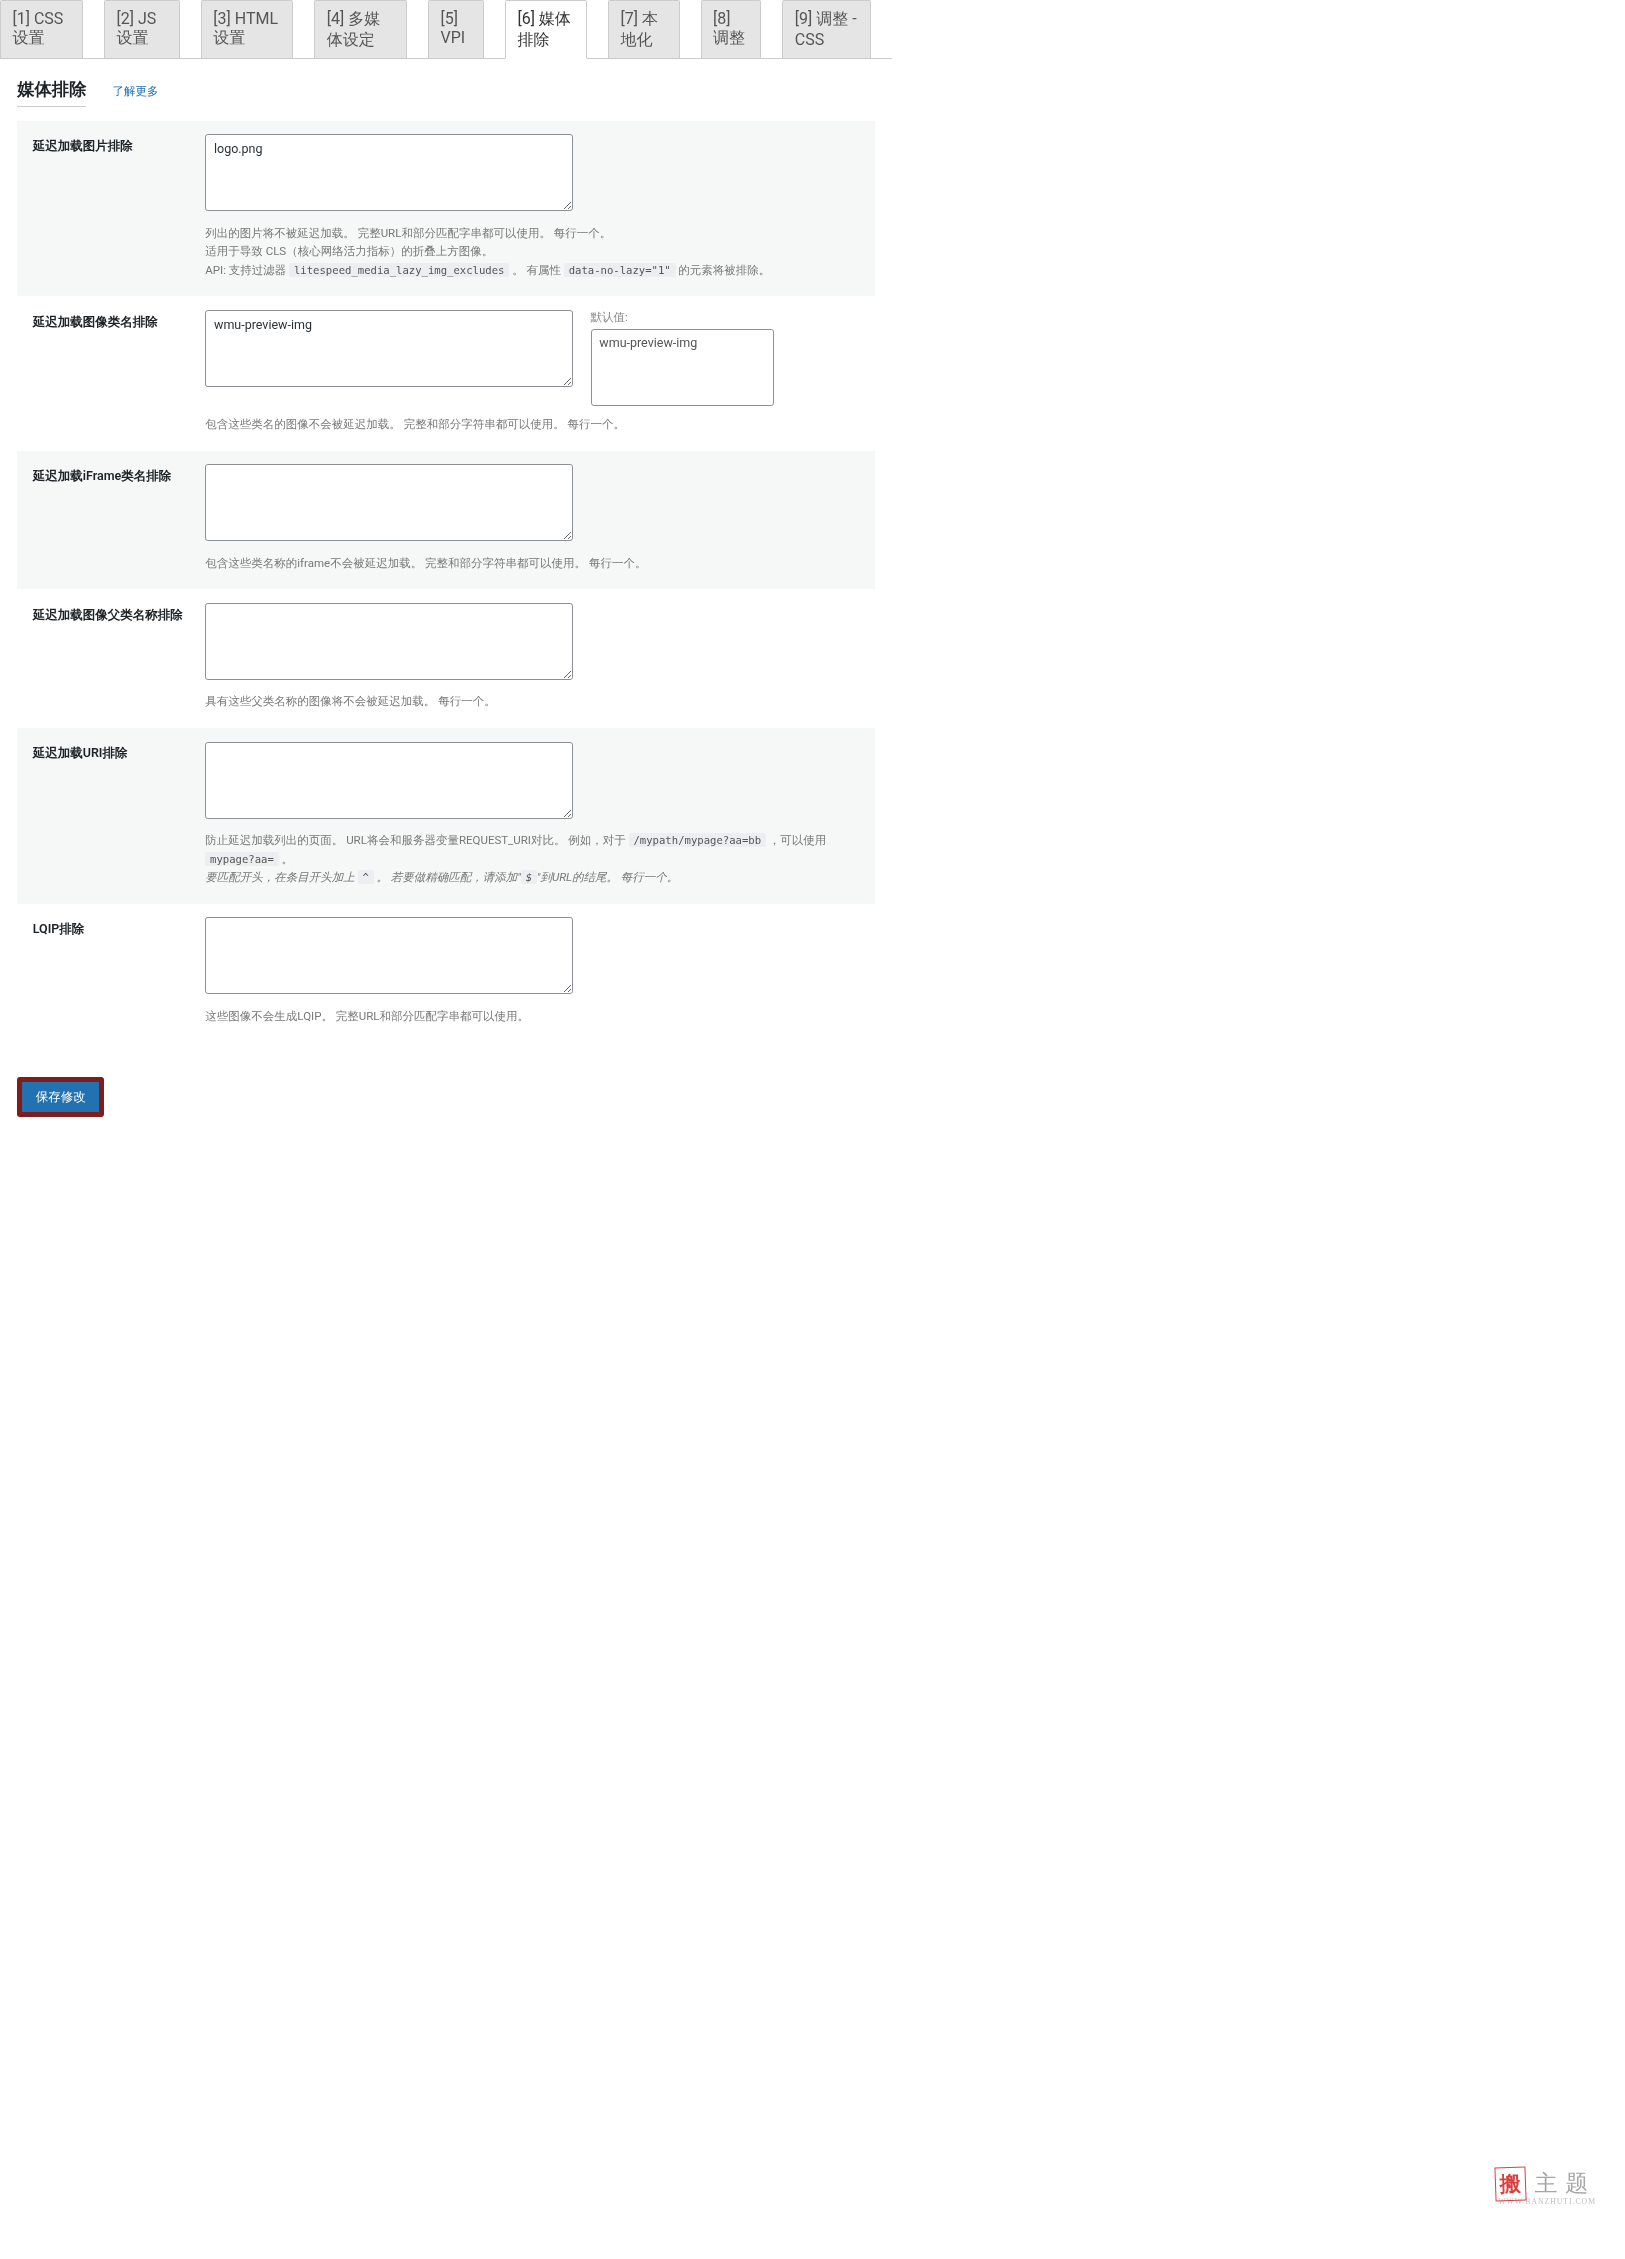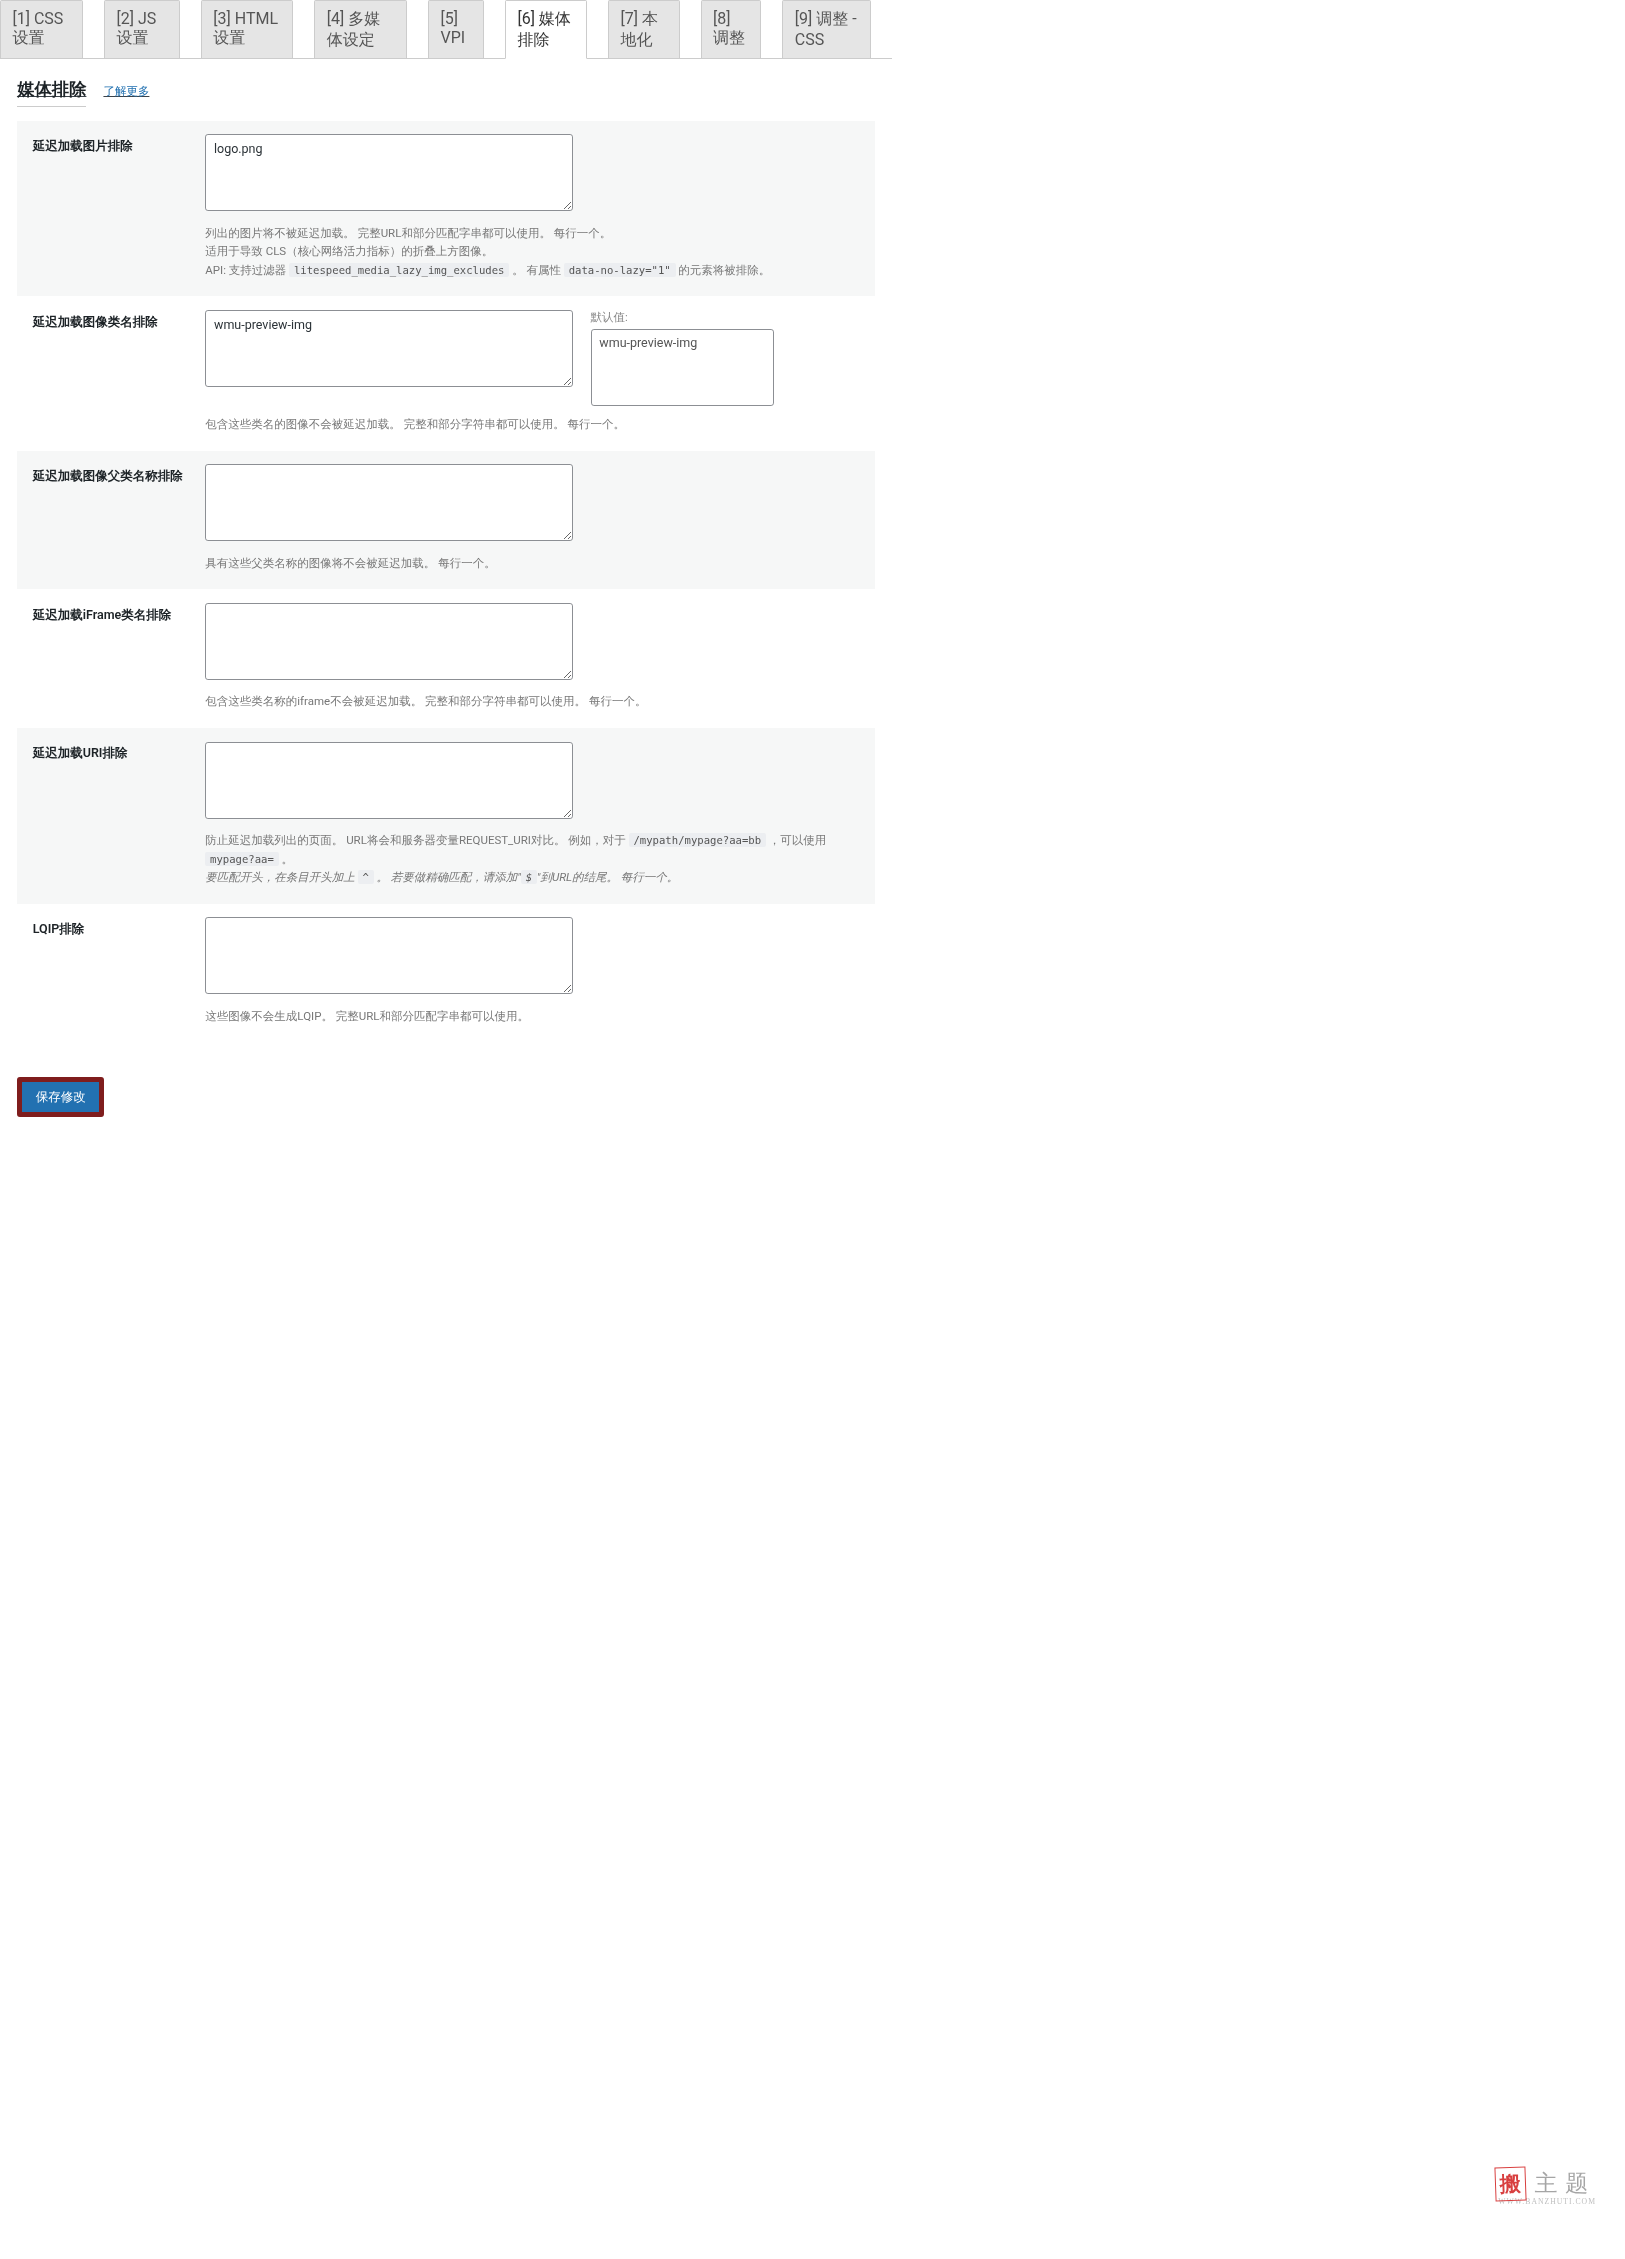--- a/index.html
+++ b/index.html
@@ -1,21 +1,21 @@
 <!DOCTYPE html>
 <html><head>
 <meta charset="utf-8">
 <style>
 * { box-sizing: border-box; margin: 0; padding: 0; }
 body { font-family: -apple-system, BlinkMacSystemFont, "Segoe UI", Roboto, "Helvetica Neue", Arial, sans-serif; font-size: 12.5px; color: #3c434a; background: #fff; width: 892px; }
 .tabs { display: flex; border-bottom: 1px solid #ccc; background: #fff; }
 .tab { padding: 7.7px 11.5px; background: #e5e5e5; border: 1px solid #ccc; border-bottom: none; margin-right: 21px; color: #555; font-size: 16px; cursor: pointer; border-radius: 1.9px 1.9px 0 0; }
 .tab.active { background: #fff; color: #333; border-bottom: 1px solid #fff; margin-bottom: -1px; }
 .content { padding: 17.3px; }
-.section-header { display: flex; align-items: baseline; gap: 17px; margin-bottom: 13.4px; text-decoration: underline; }
+.section-header { display: flex; align-items: baseline; gap: 26px; margin-bottom: 13.4px; }
 .section-title { font-size: 17.3px; font-weight: 600; color: #1d2327; padding-bottom: 5.8px; border-bottom: 1.9px solid #ccc; }
 .section-link { color: #2271b1; font-size: 11.5px; cursor: pointer; }
 .settings-table { width: 100%; border-collapse: collapse; }
 .settings-table tr { background: #f6f7f7; }
 .settings-table tr:nth-child(even) { background: #fff; }
 .settings-table th { text-align: left; vertical-align: top; padding: 17.3px 15.4px; width: 188px; font-weight: 600; font-size: 12.5px; color: #1d2327; }
 .settings-table td { padding: 13.4px 15.4px 17.3px 0; vertical-align: top; }
 textarea { width: 368px; height: 77px; border: 1px solid #8c8f94; border-radius: 2.9px; padding: 5.8px 7.7px; font-family: inherit; font-size: 12.5px; resize: both; background: #fff; color: #2c3338; }
 .desc { color: #777; font-size: 11.5px; margin-top: 9.6px; line-height: 1.6; }
 .desc code { background: #eceef1; padding: 1px 4.8px; border-radius: 1.9px; font-size: 10.6px; font-family: Menlo, Consolas, monospace; color: #555; }
@@ -74,31 +74,31 @@
           </div>
           <div style="flex:0 0 183px;">
             <div class="default-label">默认值:</div>
             <div class="default-box">wmu-preview-img</div>
           </div>
         </div>
         <div class="desc">包含这些类名的图像不会被延迟加载。 完整和部分字符串都可以使用。 每行一个。</div>
       </td>
     </tr>
     <tr>
+      <th>延迟加载iFrame类名排除</th>
+      <td>
+        <textarea style=""></textarea>
+        <div class="desc">包含这些类名称的iframe不会被延迟加载。 完整和部分字符串都可以使用。 每行一个。</div>
+      </td>
+    </tr>
+    <tr>
       <th>延迟加载图像父类名称排除</th>
       <td>
         <textarea style=""></textarea>
         <div class="desc">具有这些父类名称的图像将不会被延迟加载。 每行一个。</div>
-      </td>
-    </tr>
-    <tr>
-      <th>延迟加载iFrame类名排除</th>
-      <td>
-        <textarea style=""></textarea>
-        <div class="desc">包含这些类名称的iframe不会被延迟加载。 完整和部分字符串都可以使用。 每行一个。</div>
       </td>
     </tr>
     <tr>
       <th>延迟加载URI排除</th>
       <td>
         <textarea style=""></textarea>
         <div class="desc">
           <span>防止延迟加载列出的页面。 URL将会和服务器变量REQUEST_URI对比。 例如，对于</span> <code>/mypath/mypage?aa=bb</code> <span>，可以使用</span> <code>mypage?aa=</code> <span>。</span><br>
           <span class="italic"><span>要匹配开头，在条目开头加上</span> <code>^</code> <span>。 若要做精确匹配，请添加"</span><code>$</code><span>"到URL的结尾。 每行一个。</span></span>
         </div>

